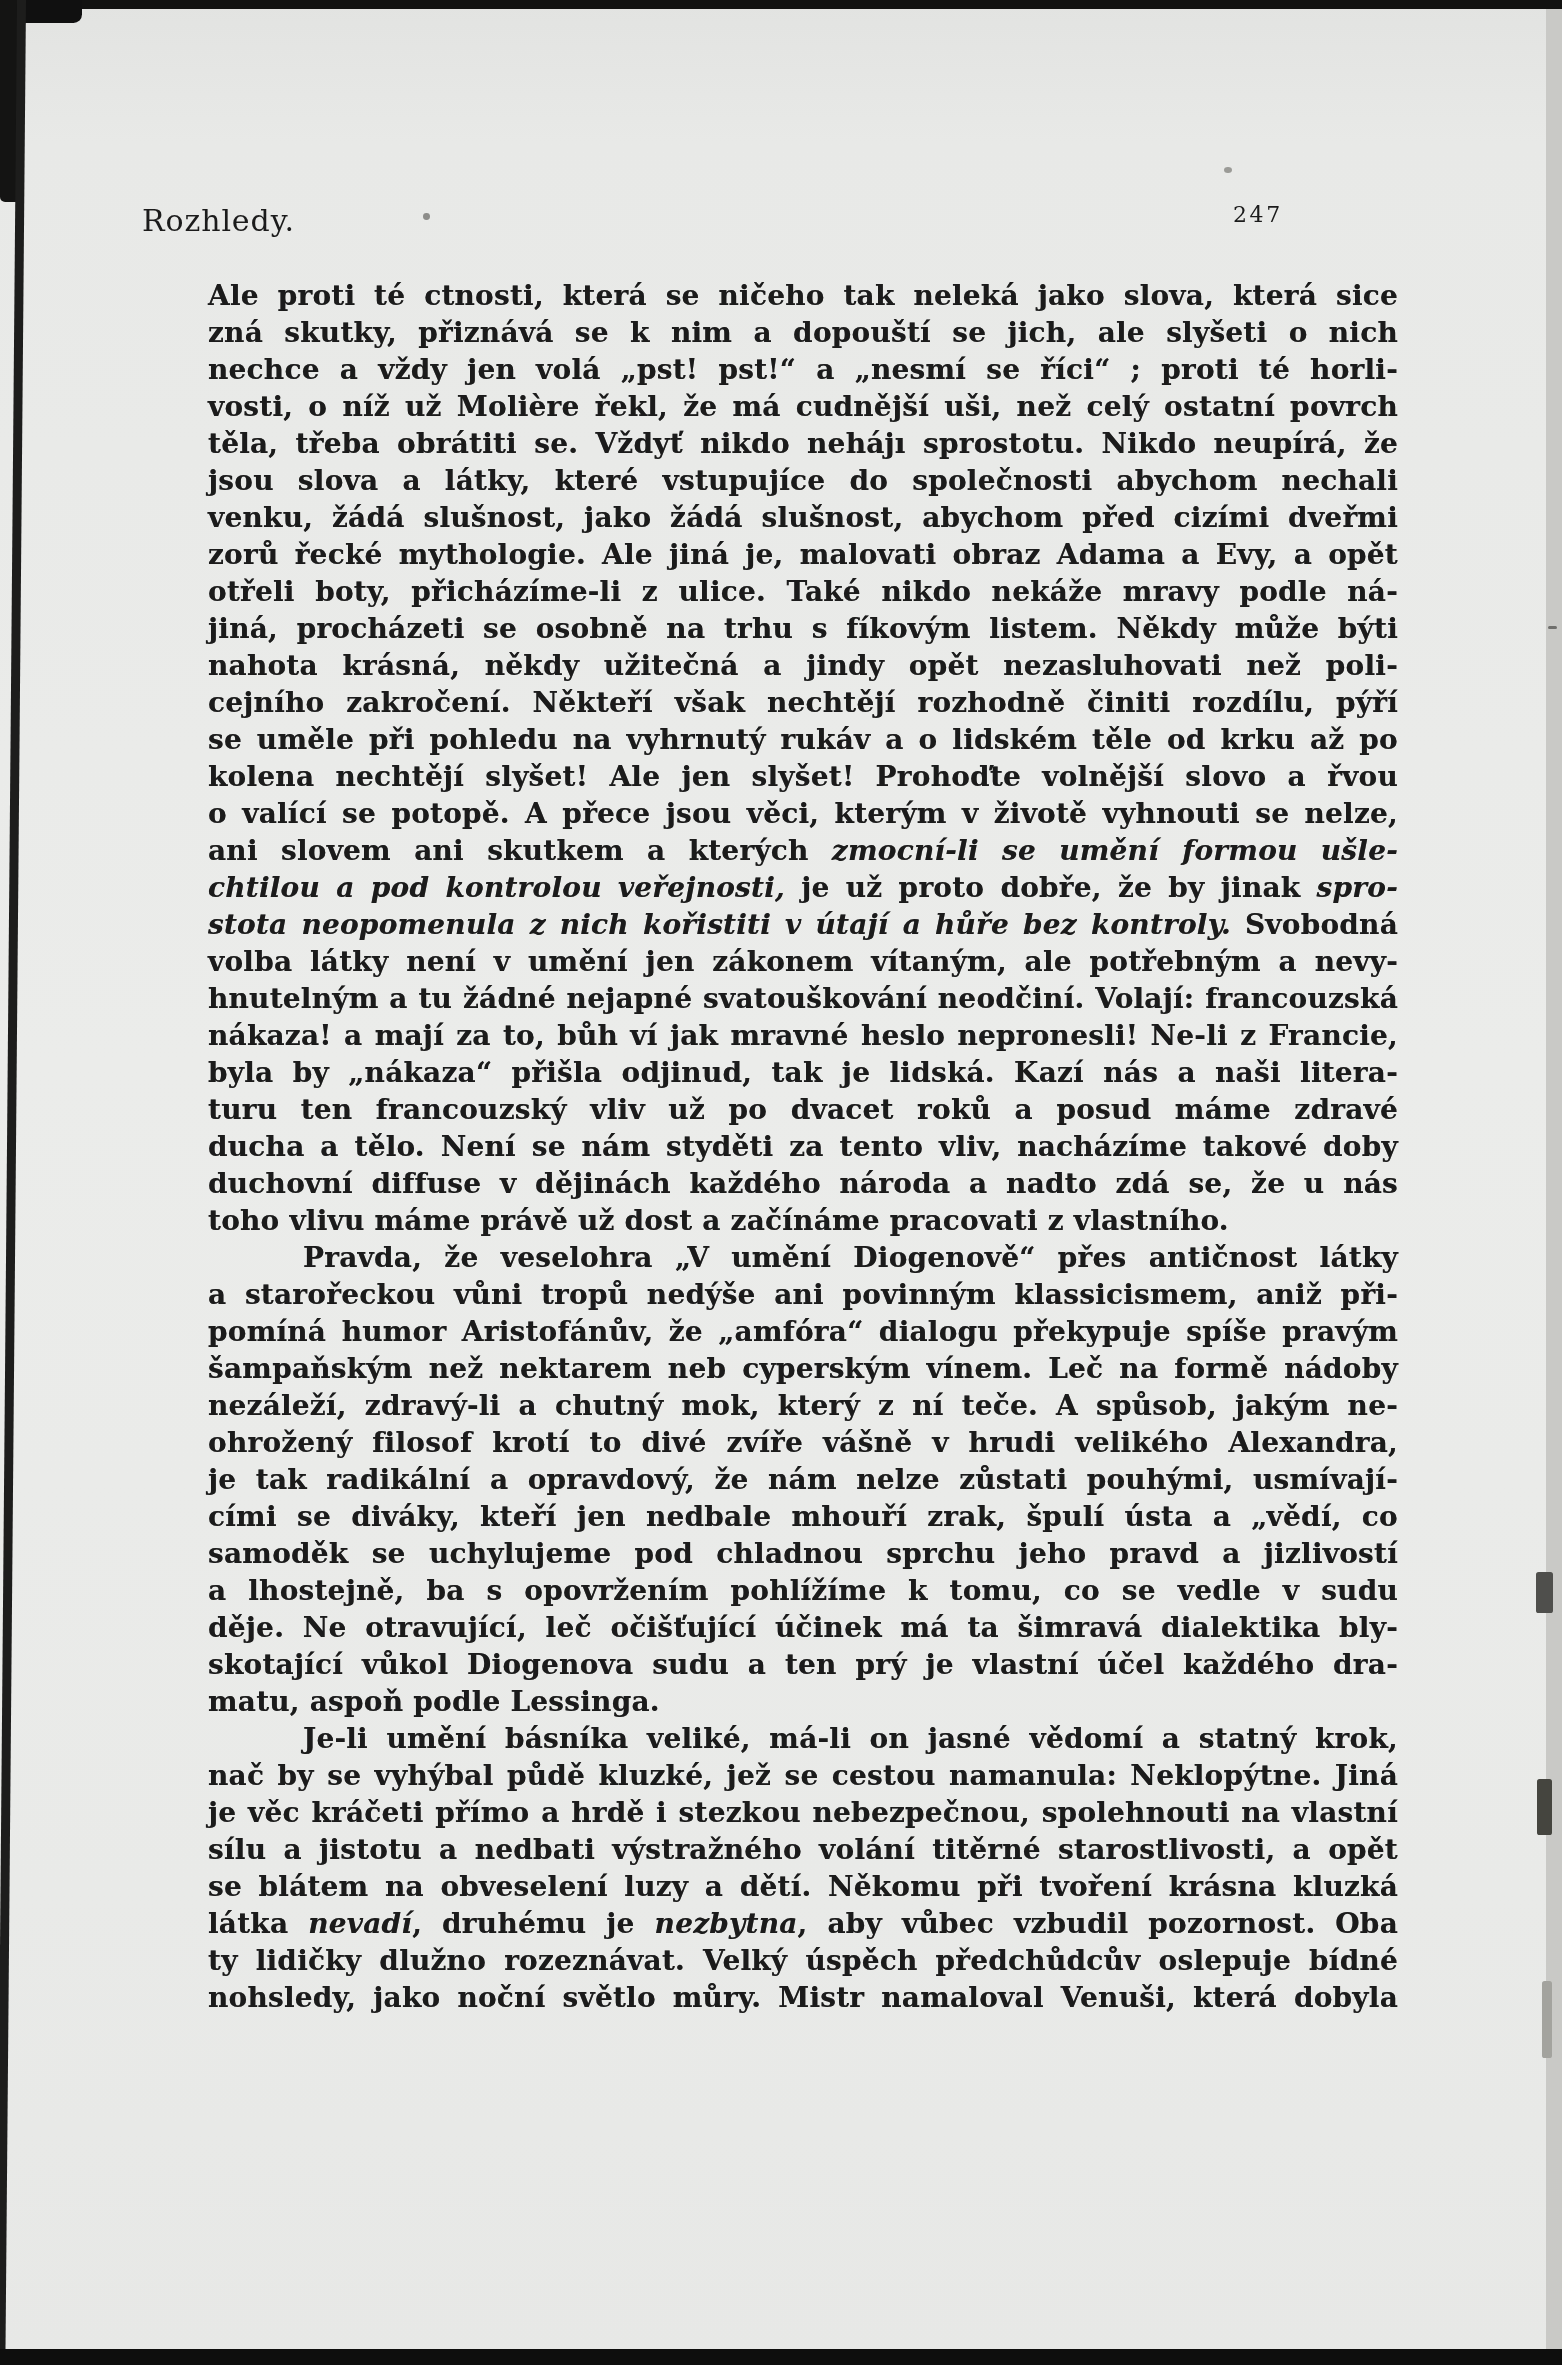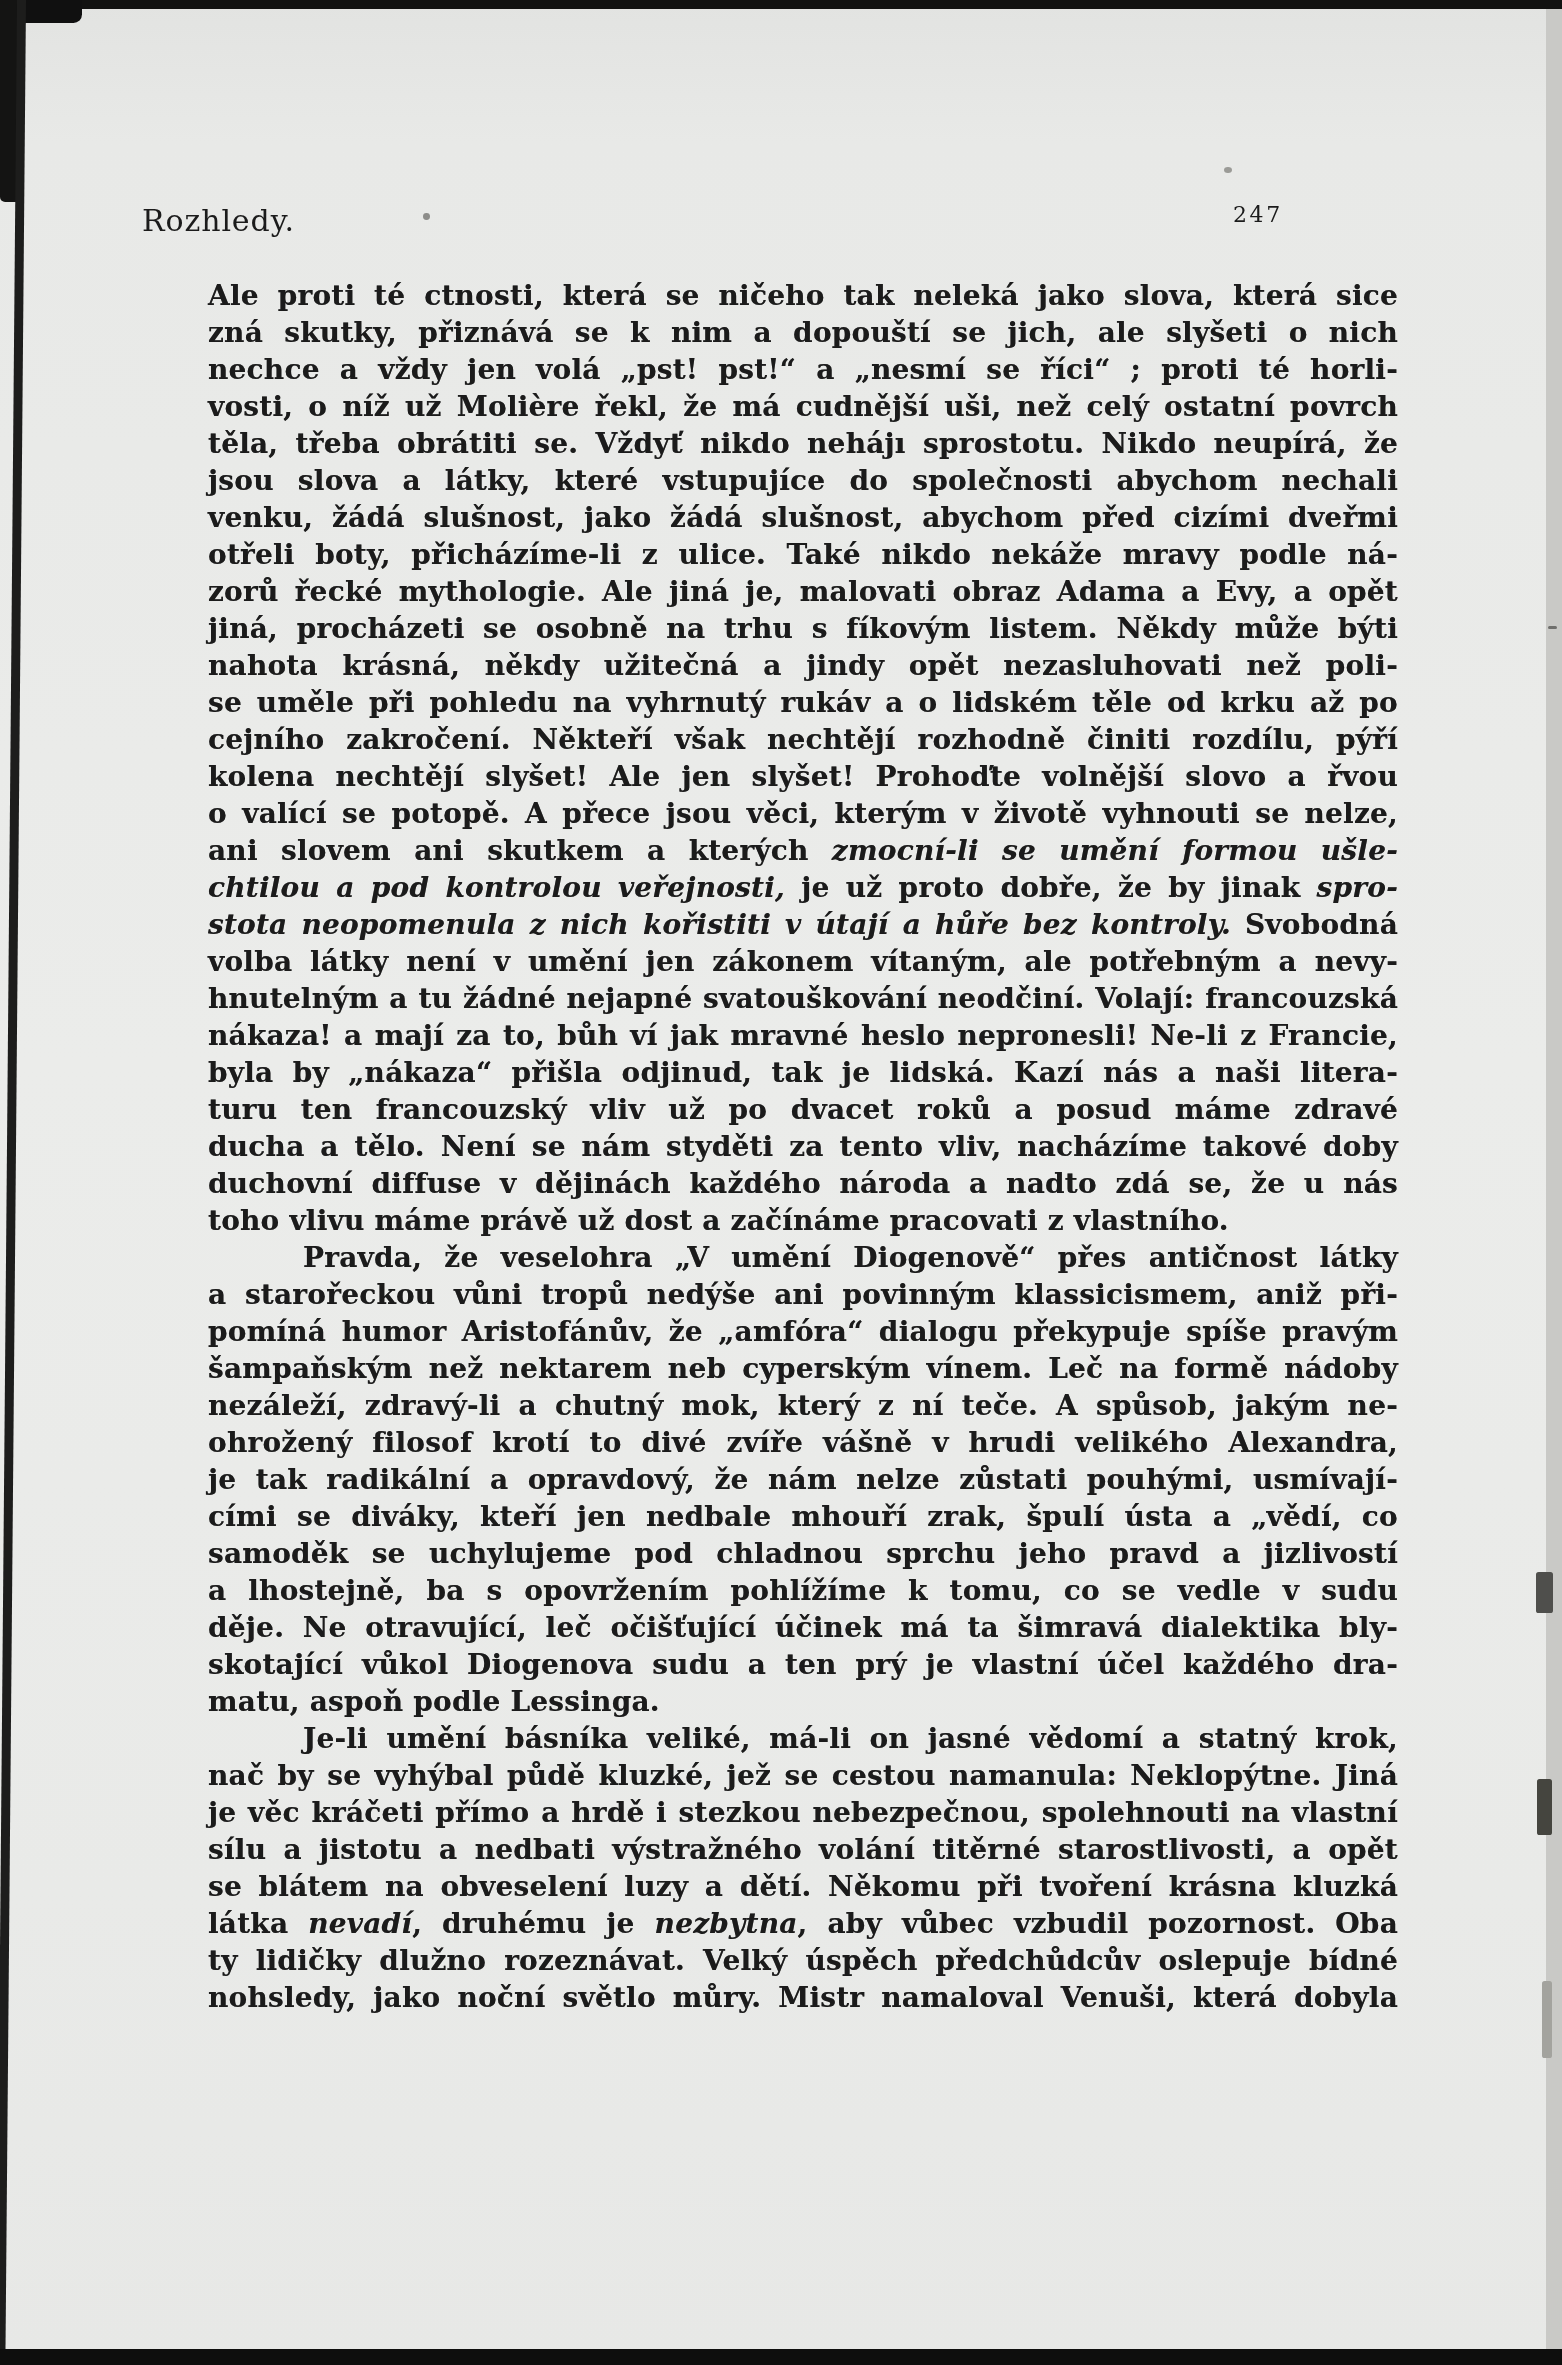--- a/index.html
+++ b/index.html
@@ -64,26 +64,26 @@
   <div class="page-num">247</div>
 
   <div class="text-block">
       <div class="line"><span>Ale proti té ctnosti, která se ničeho tak neleká jako slova, která sice</span></div>
       <div class="line"><span>zná skutky, přiznává se k nim a dopouští se jich, ale slyšeti o nich</span></div>
       <div class="line"><span>nechce a vždy jen volá „pst! pst!“ a „nesmí se říci“ ; proti té horli-</span></div>
       <div class="line"><span>vosti, o níž už Molière řekl, že má cudnější uši, než celý ostatní povrch</span></div>
       <div class="line"><span>těla, třeba obrátiti se. Vždyť nikdo nehájı sprostotu. Nikdo neupírá, že</span></div>
       <div class="line"><span>jsou slova a látky, které vstupujíce do společnosti abychom nechali</span></div>
       <div class="line"><span>venku, žádá slušnost, jako žádá slušnost, abychom před cizími dveřmi</span></div>
+      <div class="line"><span>zorů řecké mythologie. Ale jiná je, malovati obraz Adama a Evy, a opět</span></div>
       <div class="line"><span>otřeli boty, přicházíme-li z ulice. Také nikdo nekáže mravy podle ná-</span></div>
-      <div class="line"><span>zorů řecké mythologie. Ale jiná je, malovati obraz Adama a Evy, a opět</span></div>
       <div class="line"><span>jiná, procházeti se osobně na trhu s fíkovým listem. Někdy může býti</span></div>
       <div class="line"><span>nahota krásná, někdy užitečná a jindy opět nezasluhovati než poli-</span></div>
+      <div class="line"><span>cejního zakročení. Někteří však nechtějí rozhodně činiti rozdílu, pýří</span></div>
       <div class="line"><span>se uměle při pohledu na vyhrnutý rukáv a o lidském těle od krku až po</span></div>
-      <div class="line"><span>cejního zakročení. Někteří však nechtějí rozhodně činiti rozdílu, pýří</span></div>
       <div class="line"><span>kolena nechtějí slyšet! Ale jen slyšet! Prohoďte volnější slovo a řvou</span></div>
       <div class="line"><span>o valící se potopě. A přece jsou věci, kterým v životě vyhnouti se nelze,</span></div>
       <div class="line"><span>ani slovem ani skutkem a kterých </span><span class="it">zmocní-li se umění formou ušle-</span></div>
       <div class="line"><span class="it">chtilou a pod kontrolou veřejnosti,</span><span> je už proto dobře, že by jinak </span><span class="it">spro-</span></div>
       <div class="line"><span class="it">stota neopomenula z nich kořistiti v útají a hůře bez kontroly.</span><span> Svobodná</span></div>
       <div class="line"><span>volba látky není v umění jen zákonem vítaným, ale potřebným a nevy-</span></div>
       <div class="line"><span>hnutelným a tu žádné nejapné svatouškování neodčiní. Volají: francouzská</span></div>
       <div class="line"><span>nákaza! a mají za to, bůh ví jak mravné heslo nepronesli! Ne-li z Francie,</span></div>
       <div class="line"><span>byla by „nákaza“ přišla odjinud, tak je lidská. Kazí nás a naši litera-</span></div>
       <div class="line"><span>turu ten francouzský vliv už po dvacet roků a posud máme zdravé</span></div>

